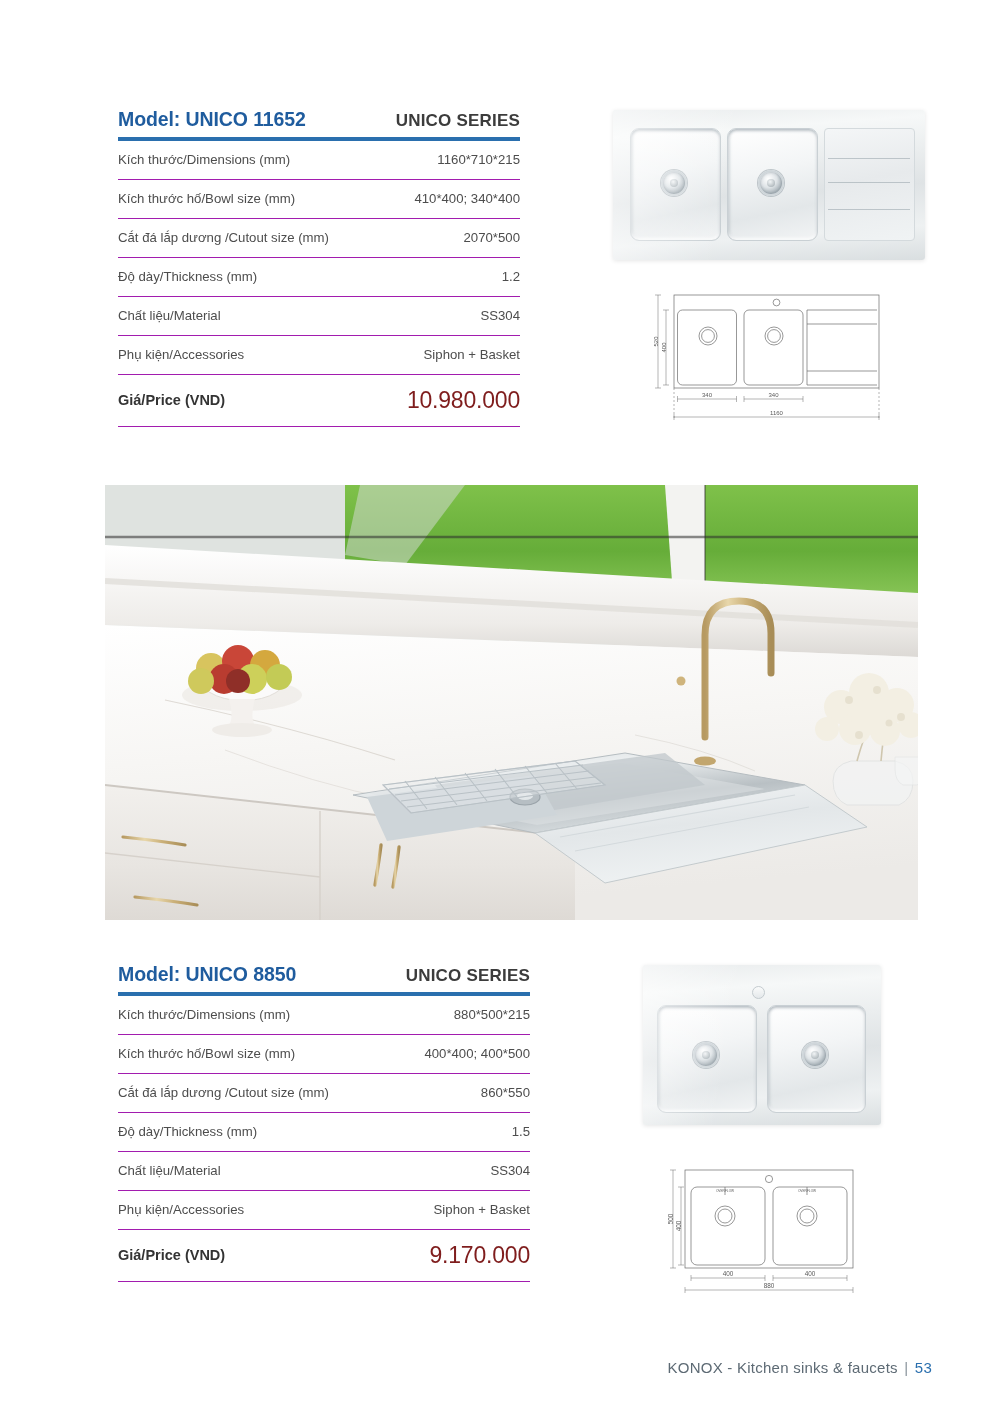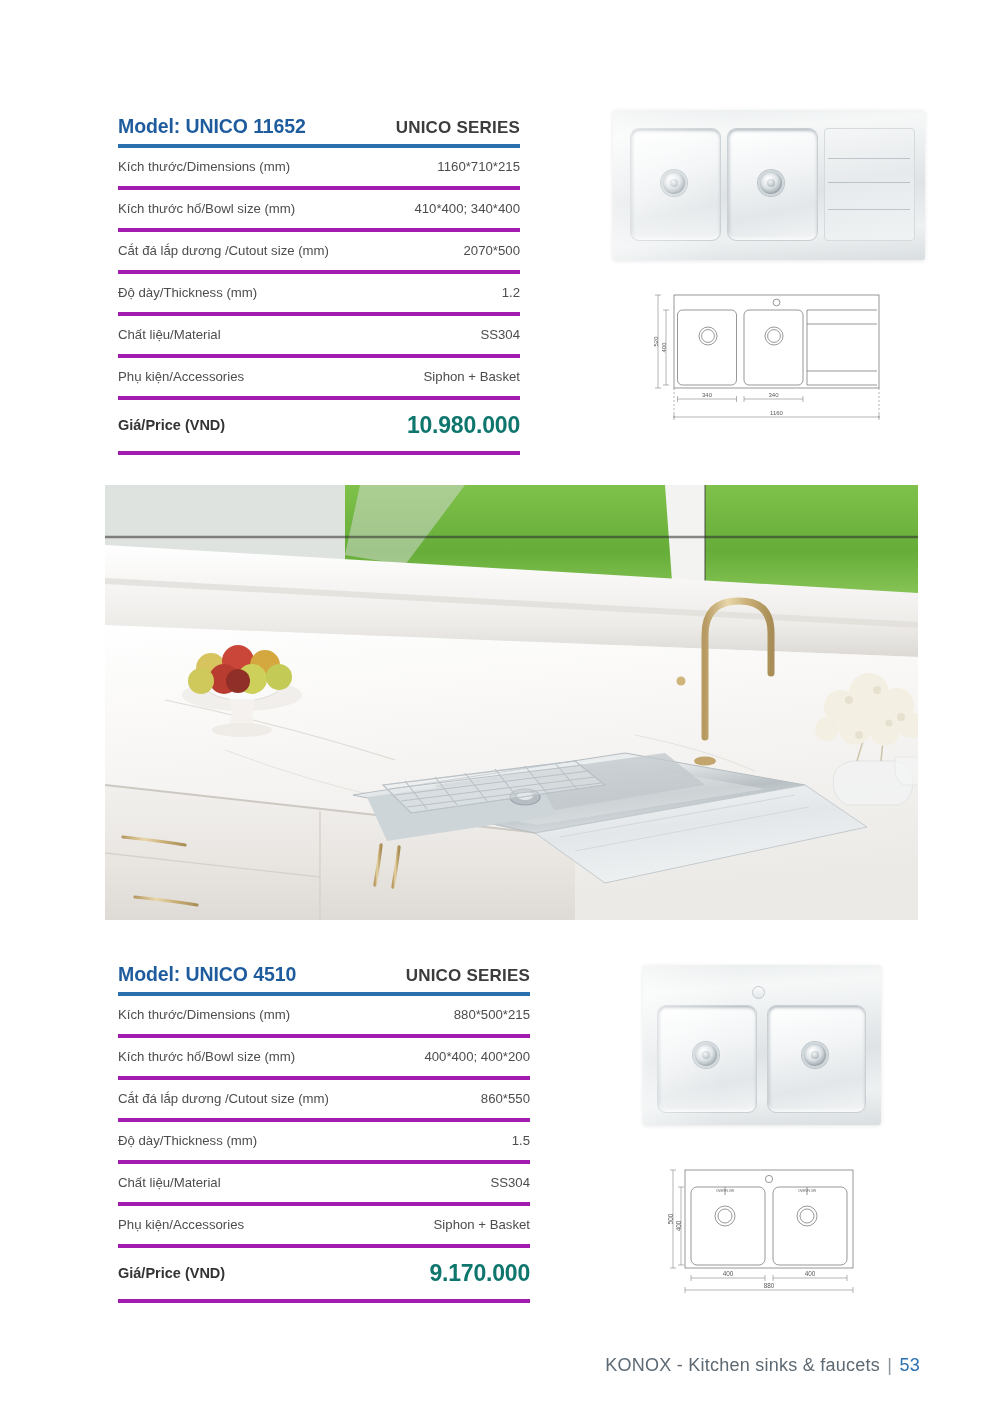--- a/index.html
+++ b/index.html
@@ -13,21 +13,21 @@
     position: relative;
     font-family: "Liberation Sans", sans-serif;
     color: #404040;
     overflow: hidden;
   }
 
   .page { position: absolute; inset: 0; }
 
   
   .spec-block { position: absolute; }
-  #block-1 { left: 118px; top: 115px; width: 402px; }
+  #block-1 { left: 118px; top: 108px; width: 402px; }
   #block-2 { left: 118px; top: 963px; width: 412px; }
 
   .spec-head {
     display: flex;
     align-items: baseline;
     justify-content: space-between;
     padding-bottom: 6px;
   }
   .model-title {
     font-size: 19.5px;
@@ -44,42 +44,42 @@
     white-space: nowrap;
     text-align: center;
   }
   .head-rule {
     height: 3.5px;
     background: #2a6fae;
     width: 100%;
   }
 
   .spec-table { width: 100%; border-collapse: collapse; }
-  .spec-table tr { border-bottom: 4px solid #a21caf; }
+  .spec-table tr { border-bottom: 1px solid #a21caf; }
   .spec-table td {
     padding: 11.5px 0 11.5px 0;
     font-size: 13.2px;
     color: #4d4d4d;
     vertical-align: middle;
   }
   .spec-table td.label { text-align: left; white-space: nowrap; }
   .spec-table td.value { text-align: right; white-space: nowrap; }
   .spec-table tr.price-row td {
     padding-top: 12px;
     padding-bottom: 12px;
   }
   .spec-table tr.price-row td.label {
     font-size: 14.5px;
     font-weight: bold;
     color: #333333;
   }
   .spec-table tr.price-row td.value {
     font-size: 23px;
-    font-weight: bold;
-    color: #0f766e;
+    font-weight: normal;
+    color: #7f1d1d;
     letter-spacing: -0.2px;
   }
 
   
   .product-photo { position: absolute; }
   #photo-1 { left: 613px; top: 110px; width: 312px; height: 150px; }
   #photo-2 { left: 643px; top: 965px; width: 238px; height: 160px; }
 
   .sink-body {
     position: absolute;
@@ -156,23 +156,23 @@
     left: 105px; top: 485px;
     width: 813px; height: 435px;
     overflow: hidden;
     background: #f3f2f0;
   }
   #lifestyle-photo svg { display: block; width: 100%; height: 100%; }
 
   
   #page-footer {
     position: absolute;
-    right: 80px;
+    right: 68px;
     bottom: 38px;
-    font-size: 18px;
+    font-size: 15px;
     color: #5d6a74;
     letter-spacing: 0.25px;
     white-space: nowrap;
   }
   #page-footer .pagenum {
     color: #2a6fae;
     font-weight: normal;
   }
   #page-footer .sep { color: #8a949c; padding: 0 2px; }
 </style>
@@ -396,33 +396,33 @@
             <circle cx="754" cy="250" r="4"></circle>
           <circle cx="784" cy="238" r="3.5"></circle>
         </g>
         <path d="M798 300 q-8 -4 -8 -16 l0 -12 l30 0 l0 12 q0 12 -8 16 Z" fill="#f4f5f5" opacity="0.7" stroke="#e2e4e4" stroke-width="0.9"></path>
       </g>
     </svg>
   </div>
 
   <div class="spec-block" id="block-2">
     <div class="spec-head">
-      <span class="model-title">Model: UNICO 4510</span>
+      <span class="model-title">Model: UNICO 8850</span>
       <span class="series-title">UNICO SERIES</span>
     </div>
     <div class="head-rule"></div>
     <table class="spec-table">
       <tbody>
         <tr>
           <td class="label">Kích thước/Dimensions (mm)</td>
           <td class="value">880*500*215</td>
         </tr>
         <tr>
           <td class="label">Kích thước hố/Bowl size (mm)</td>
-          <td class="value">400*400; 400*200</td>
+          <td class="value">400*400; 400*500</td>
         </tr>
         <tr>
           <td class="label">Cắt đá lắp dương /Cutout size (mm)</td>
           <td class="value">860*550</td>
         </tr>
         <tr>
           <td class="label">Độ dày/Thickness (mm)</td>
           <td class="value">1.5</td>
         </tr>
         <tr>

